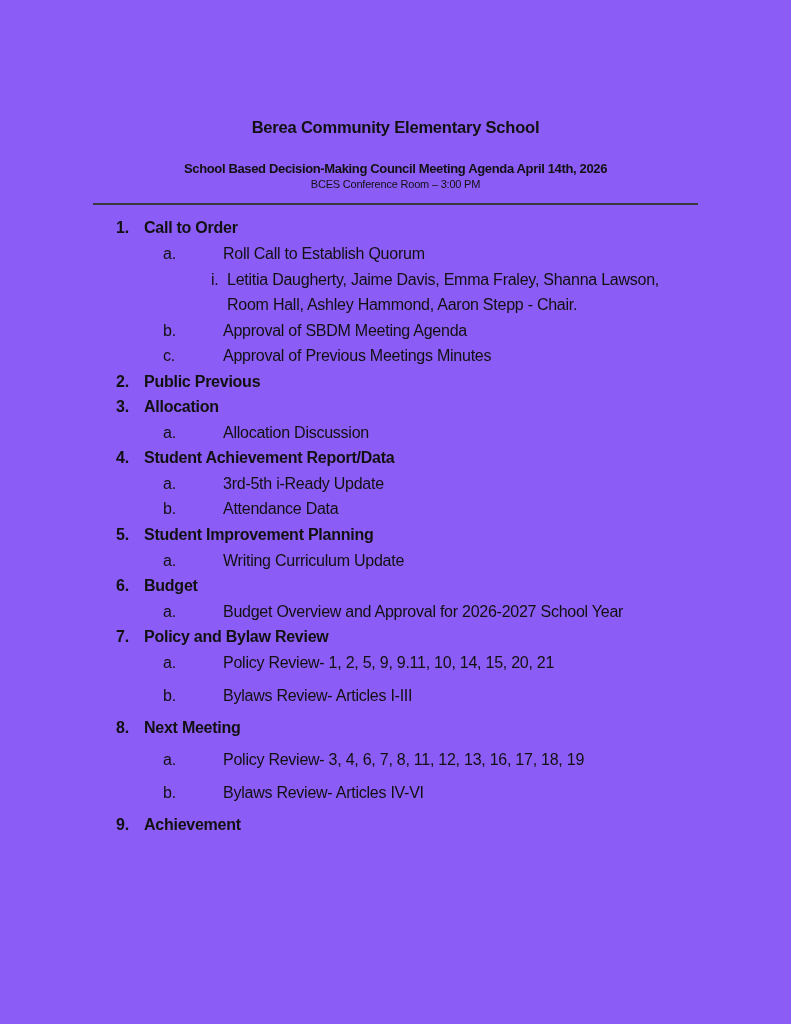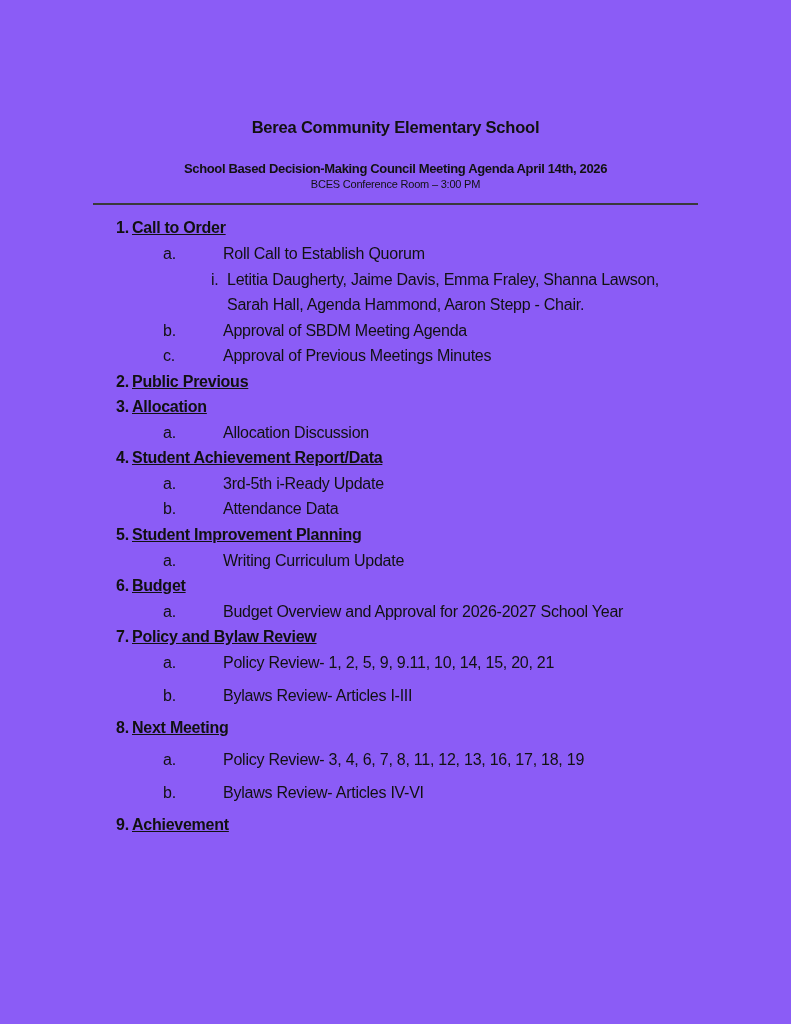--- a/index.html
+++ b/index.html
@@ -66,21 +66,21 @@
       position: absolute;
       left: 0;
       top: 0;
     }
     .item .txt {
       position: absolute;
       top: 0;
       white-space: nowrap;
     }
     .lvl1 { left: 116px; font-weight: bold; }
-    .lvl1 .txt { left: 16px; text-decoration: underline; }
+    .lvl1 .txt { left: 28px; }
     .lvl2 { left: 163px; }
     .lvl2 .txt { left: 23px; margin-left: 37px; }
     .lvl3 { left: 211px; }
     .lvl3 .txt { left: 16px; }
   </style>
 </head>
 <body>
 
 <div class="page">
 
@@ -95,21 +95,21 @@
   </div>
   <div class="item lvl2" style="top:244px;">
     <span class="num">a.</span>
     <span class="txt">Roll Call to Establish Quorum</span>
   </div>
   <div class="item lvl3" style="top:270px;">
     <span class="num">i.</span>
     <span class="txt">Letitia Daugherty, Jaime Davis, Emma Fraley, Shanna Lawson,</span>
   </div>
   <div class="item lvl3" style="top:295px;">
-    <span class="txt">Sarah Hall, Agenda Hammond, Aaron Stepp - Chair.</span>
+    <span class="txt">Room Hall, Ashley Hammond, Aaron Stepp - Chair.</span>
   </div>
   <div class="item lvl2" style="top:321px;">
     <span class="num">b.</span>
     <span class="txt">Approval of SBDM Meeting Agenda</span>
   </div>
   <div class="item lvl2" style="top:346px;">
     <span class="num">c.</span>
     <span class="txt">Approval of Previous Meetings Minutes</span>
   </div>
 

